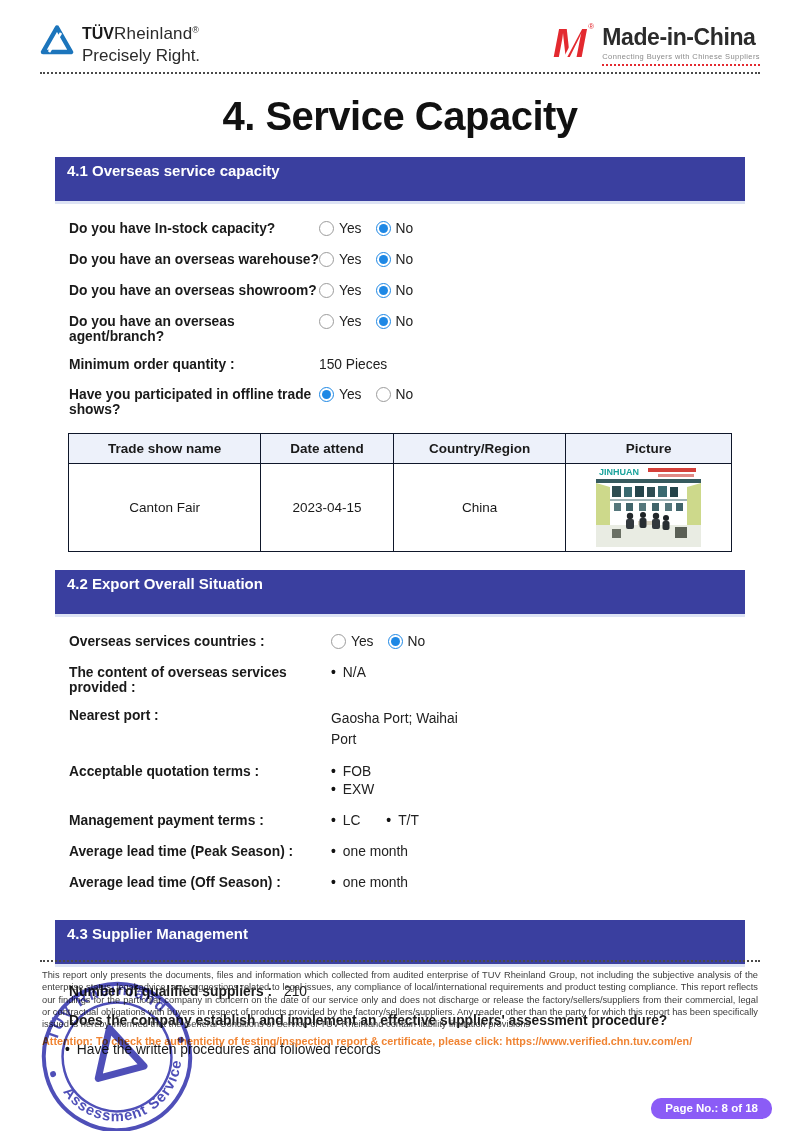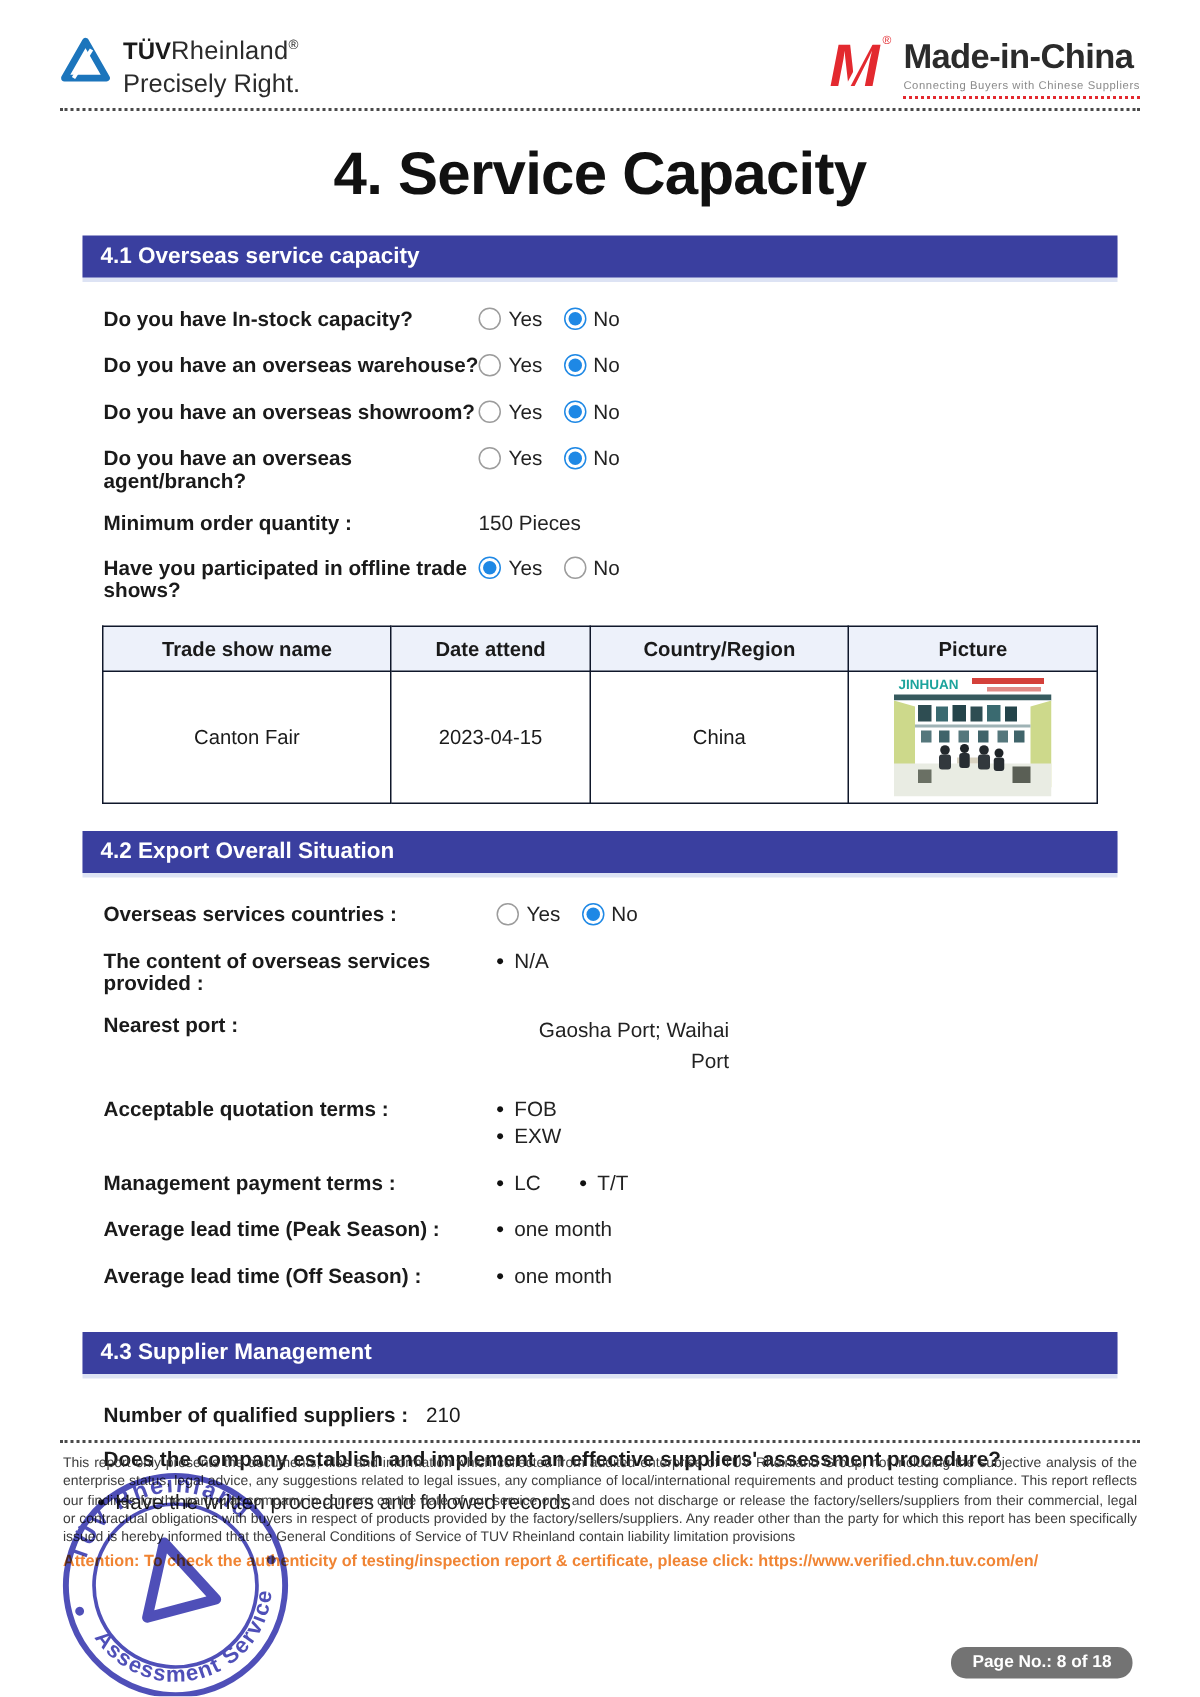--- a/index.html
+++ b/index.html
@@ -24,58 +24,58 @@
   .mic-text .brand { font-size:23px; font-weight:700; color:#2b2b2b; letter-spacing:-0.4px; }
   .mic-text .tag { font-size:7.5px; color:#8a8a8a; letter-spacing:.4px; margin-top:1px;
                    border-bottom:2px dotted #e3292f; padding-bottom:3px; }
   .dotted-rule { border:none; border-top:2px dotted #4a4a4a; margin:6px 40px 0; }
   
   .title { text-align:center; font-size:40px; font-weight:700; color:#111;
            letter-spacing:-0.5px; margin:20px 0 18px; }
   
   .content { margin:0 55px; }
   .sec-bar { background:#3a3f9f; color:#fff; font-size:15px; font-weight:700;
-             padding:5px 12px 6px; box-shadow:0 3px 0 #dde3f4; }
+             padding:5px 12px 22px; box-shadow:0 3px 0 #dde3f4; }
   .sec-body { padding:20px 0 14px; }
   .row { display:flex; align-items:flex-start; margin-bottom:13px; min-height:17px; }
   .row .lbl { width:264px; flex:none; padding-left:14px; font-weight:700; font-size:13.8px; }
   .s2 .row .lbl { width:276px; }
   .row .val { font-size:13.8px; color:#222; }
   
   .radios { display:inline-flex; align-items:center; }
   .radio { width:15px; height:15px; border-radius:50%; border:1.6px solid #9c9c9c;
            background:#fff; position:relative; display:inline-block; margin-right:5px; }
   .rlabel { font-size:13.8px; color:#222; margin-right:14px; }
   .radios[data-checked="Yes"] .r-yes, .radios[data-checked="No"] .r-no { border-color:#1e88e5; }
   .radios[data-checked="Yes"] .r-yes::after, .radios[data-checked="No"] .r-no::after {
     content:""; position:absolute; left:2px; top:2px; right:2px; bottom:2px;
     background:#1e88e5; border-radius:50%; }
   
   .bullet { display:flex; gap:7px; margin-bottom:3px; font-size:13.8px; }
   .bullet::before { content:"•"; font-weight:700; color:#111; }
   .bullet.inline { display:inline-flex; margin-right:22px; }
-  .wrapval { max-width:155px; line-height:1.55;text-align:right; }
+  .wrapval { max-width:155px; line-height:1.55; }
   
   table.trade { border-collapse:collapse; width:664px; margin:16px auto 4px; }
   table.trade th, table.trade td { border:1px solid #0f172a; text-align:center; }
   table.trade th { background:#edf1fa; font-size:13.5px; font-weight:700; padding:7px 4px; color:#1a1a1a; }
   table.trade td { height:85px; font-size:13.5px; }
   
   .s3-row { padding-left:14px; margin-bottom:14px; font-size:13.8px; }
   .s3-row b { font-weight:700; }
   .s3 .bullet { padding-left:10px; }
   
   .ftr { position:absolute; left:0; right:0; top:960px; }
   .ftr .dotted-rule { margin-top:0; }
   .disclaimer { margin:7px 42px 0; font-size:9.3px; line-height:12.3px; color:#3c3c3c;
                 text-align:justify; }
   .attention { margin:5px 42px 0; font-size:10.8px; font-weight:700; color:#f08433; }
   .attention a { color:#f08433; text-decoration:none; }
   .stamp { position:absolute; left:38px; top:18px; mix-blend-mode:multiply; opacity:.9; }
-  .badge { position:absolute; right:45px; top:138px; background:#737373; color:#fff;
+  .badge { position:absolute; right:28px; top:138px; background:#8b5cf6; color:#fff;
            font-size:11.5px; font-weight:700; padding:4px 14px 5px; border-radius:10px; }
 </style>
 </head>
 <body>
 
 <div class="page">
 
   <div class="hdr">
     <div class="tuv">
       <span>

